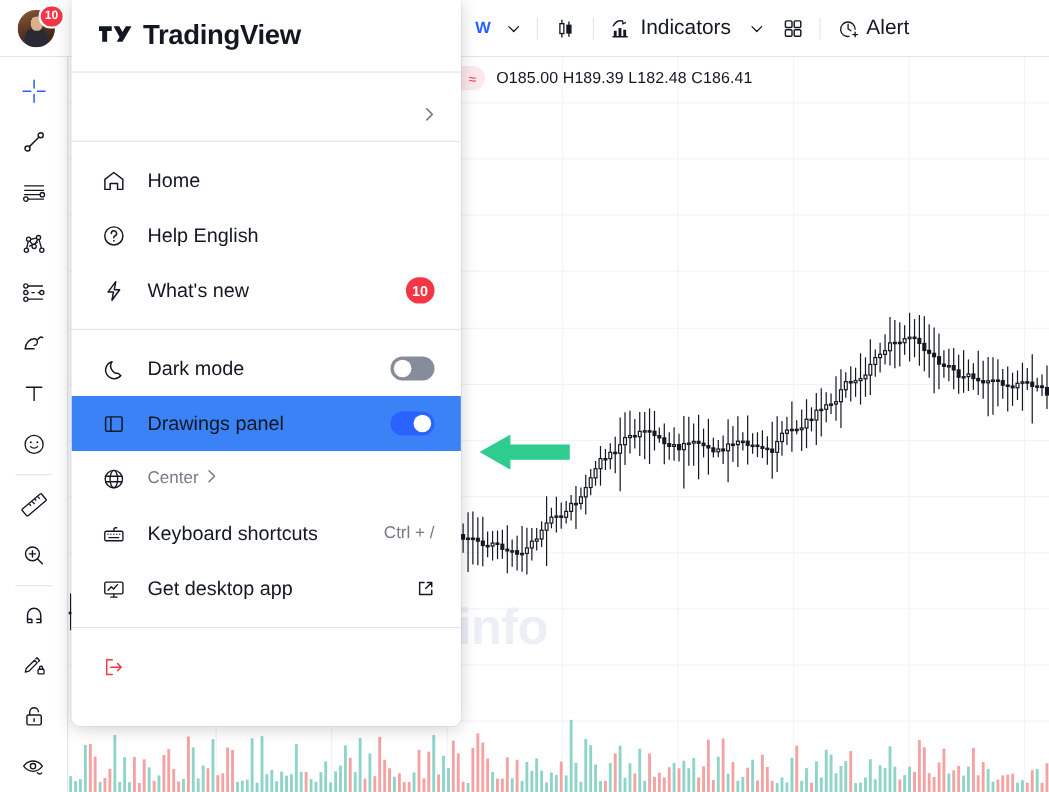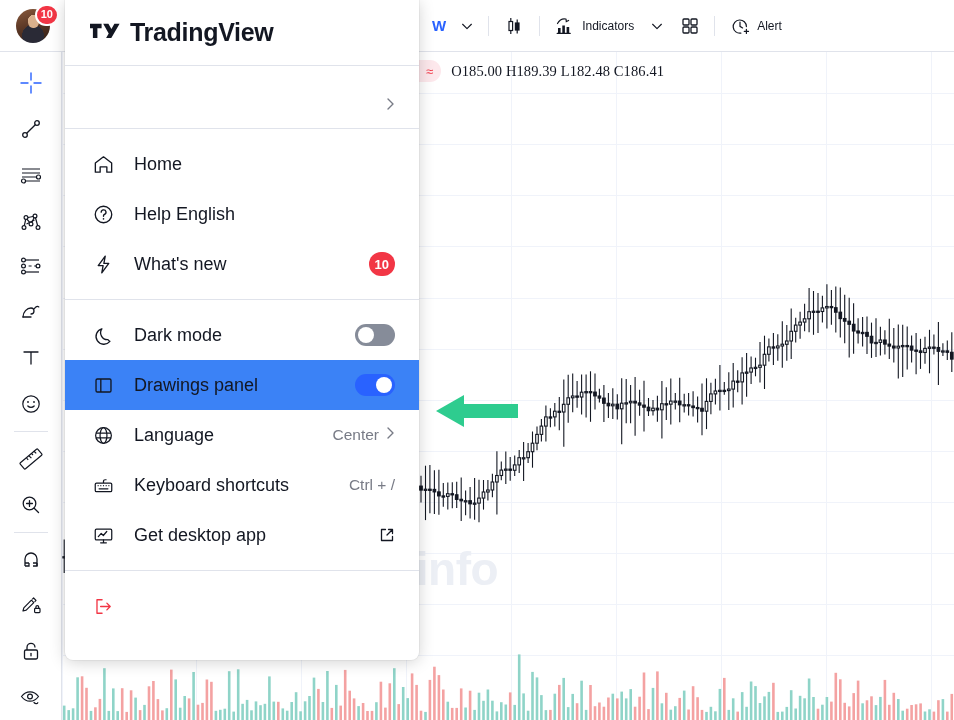--- a/index.html
+++ b/index.html
@@ -39,21 +39,21 @@
     background: #f23645; color: #fff; border: 2px solid #fff;
     border-radius: 11px; font-size: 11px; font-weight: 700;
     display: flex; align-items: center; justify-content: center;
     line-height: 1;
   }
 
   .tb-items { display: flex; align-items: center; height: 52px; flex: 1; }
   .tb-btn {
     display: flex; align-items: center; gap: 6px;
     height: 34px; padding: 0 8px; border-radius: 6px;
-    color: #131722; font-size: 12px; white-space: nowrap;
+    color: #131722; font-size: 19px; white-space: nowrap;
     cursor: pointer;
   }
   .tb-tf { color: #2962ff; font-weight: 600; font-size: 15px; padding: 0 6px; }
   .tb-sep { width: 1px; height: 20px; background: #e0e3eb; margin: 0 6px; }
   .chev { display: inline-block; width: 14px; height: 14px; color: #131722; }
 
   
   .leftbar {
     position: absolute; top: 52px; left: 0; width: 62px; height: 668px;
     background: #ffffff; border-right: 1px solid #e0e3eb;
@@ -86,21 +86,21 @@
     content: ""; position: absolute; left: 2px; top: 0;
     width: 13px; height: 19px; background: #f23645;
     clip-path: polygon(0 0, 100% 0, 100% 100%, 50% 72%, 0 100%);
   }
   .pill-toggle {
     display: flex; align-items: center; height: 22px; border-radius: 11px; overflow: hidden;
   }
   .pill-a { background: #f0f3fa; padding: 0 8px; height: 22px; display: flex; align-items: center; }
   .pill-b { background: #fde8ec; padding: 0 8px; height: 22px; display: flex; align-items: center; color: #f23645; font-size: 13px; }
   .dash { display: block; width: 12px; height: 4px; border-radius: 2px; background: #787b86; }
-  .ohlc { font-size: 14.5px; color: #131722; letter-spacing: .1px; font-family: Liberation Serif, serif; }
+  .ohlc { font-size: 14.5px; color: #131722; letter-spacing: .1px; }
 
   .watermark {
     position: absolute; left: 6px; top: 490px; width: 880px;
     font-size: 46px; font-weight: 700; color: #eceff5;
     white-space: nowrap; z-index: 2; pointer-events: none;
     letter-spacing: -0.5px;
   }
 
   svg.candles { position: absolute; inset: 0; z-index: 3; }
 
@@ -1054,21 +1054,20 @@
     </div>
 
     <div class="mitem">
       <span class="mico">
         <svg width="23" height="23" viewBox="0 0 24 24" fill="none" stroke="currentColor" stroke-width="1.3">
             <circle cx="12" cy="12" r="8.2"></circle>
             <ellipse cx="12" cy="12" rx="3.6" ry="8.2"></ellipse>
             <path d="M4.1 9.4h15.8M4.1 14.6h15.8"></path>
           </svg>
       </span>
-      <span class="mlabel">Language</span>
       <span class="mright">
         <span>Center</span>
         <span>
           <svg width="10" height="14" viewBox="0 0 10 14" fill="none" stroke="#787b86" stroke-width="1.4" stroke-linecap="round" stroke-linejoin="round">
               <path d="M3 2l5 5-5 5"></path>
             </svg>
         </span>
       </span>
     </div>
 

